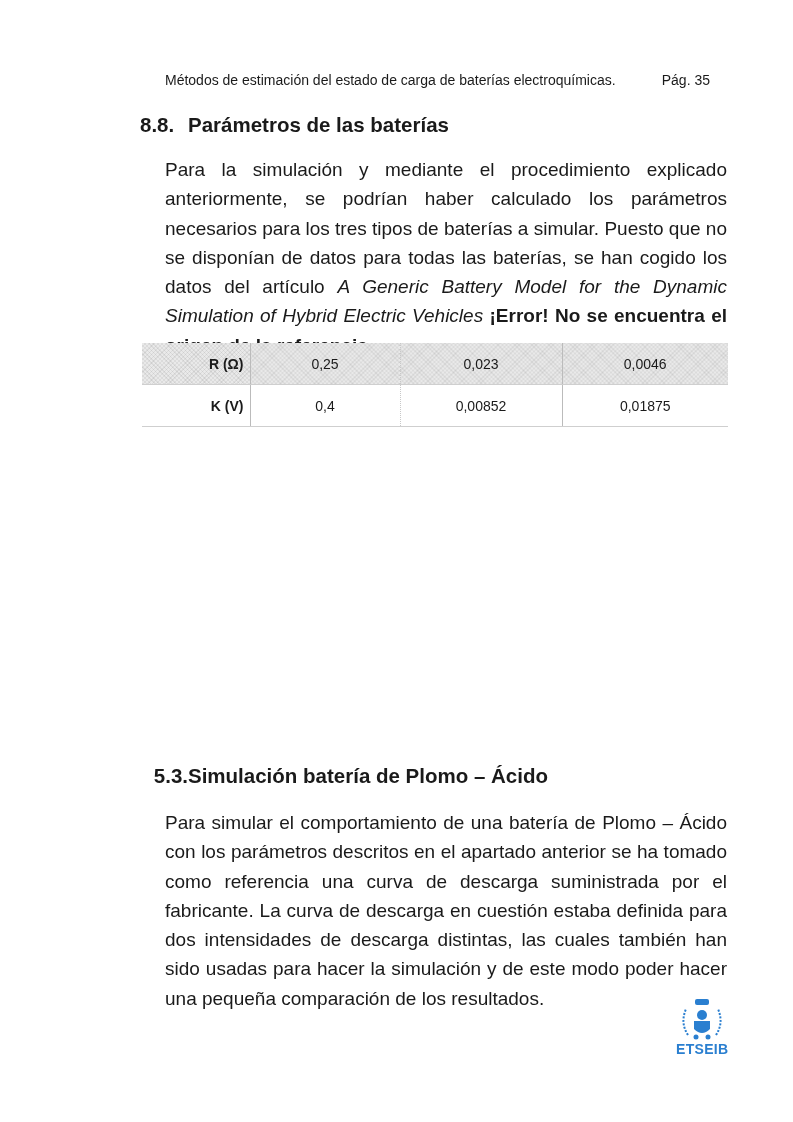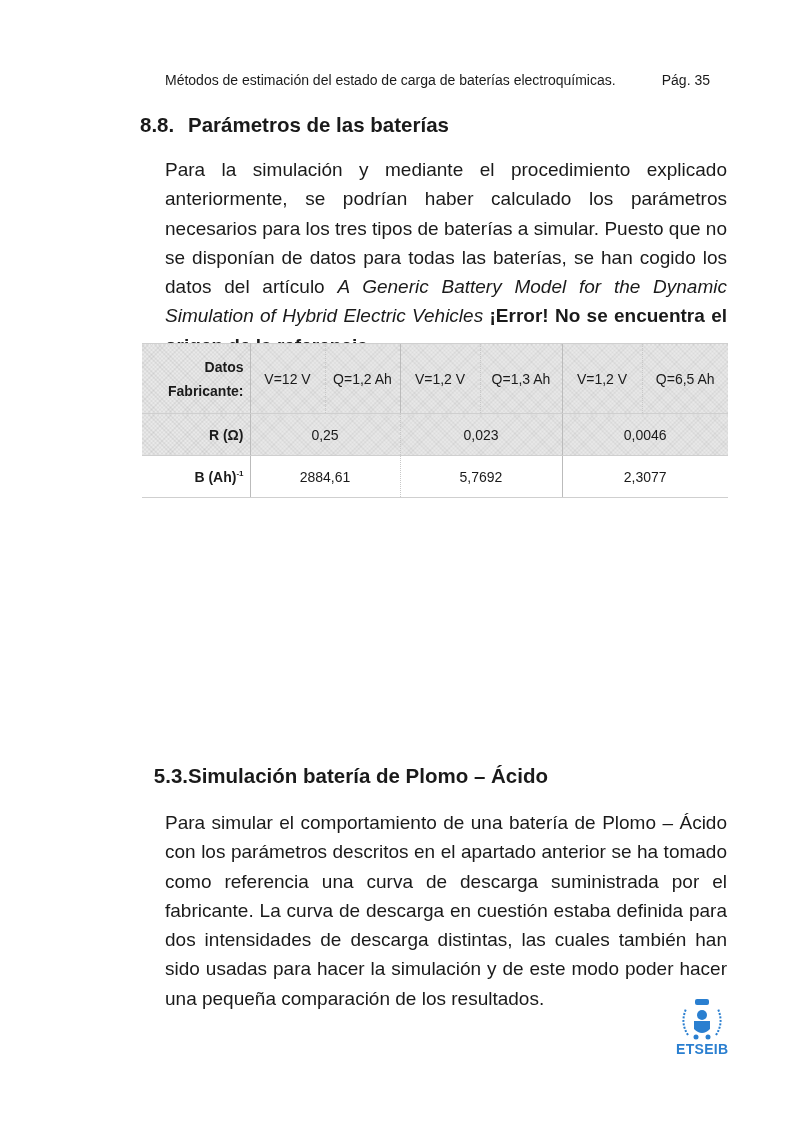--- a/index.html
+++ b/index.html
@@ -47,42 +47,31 @@
   <colgroup>
     <col style="width:108px">
       <col style="width:75px">
       <col style="width:75px">
       <col style="width:80px">
       <col style="width:82px">
       <col style="width:80px">
       <col style="width:86px">
   </colgroup>
   <tbody>
-  <tr class="fab shade">
-    <td class="lab">
-          <div class="lab2"><span>Datos</span><br><span>Fabricante:</span></div>
-        </td>
-    <td>V=12 V</td>
-    <td class="dl">Q=1,2 Ah</td>
-    <td class="bl">V=1,2 V</td>
-    <td class="dl">Q=1,3 Ah</td>
-    <td class="bl">V=1,2 V</td>
-    <td class="dl">Q=6,5 Ah</td>
-  </tr>
   <tr class="row shade">
     <td class="lab">R (Ω)</td>
     <td colspan="2">0,25</td>
     <td colspan="2" class="dl">0,023</td>
     <td colspan="2" class="bl">0,0046</td>
   </tr>
   <tr class="row">
-    <td class="lab"><span>B (Ah)</span><sup>-1</sup></td>
-    <td colspan="2">2884,61</td>
-    <td colspan="2" class="dl">5,7692</td>
-    <td colspan="2" class="bl">2,3077</td>
+    <td class="lab">K (V)</td>
+    <td colspan="2">0,4</td>
+    <td colspan="2" class="dl">0,00852</td>
+    <td colspan="2" class="bl">0,01875</td>
   </tr>
 </tbody>
   </table>
 
 <h2 class="h2" style="top:764px;text-align:right;">
   <span class="num">5.3.</span><span>Simulación batería de Plomo – Ácido</span>
 </h2>
 
 <p class="para" style="top:808px;">Para simular el comportamiento de una batería de Plomo – Ácido con los parámetros descritos en el apartado anterior se ha tomado como referencia una curva de descarga suministrada por el fabricante. La curva de descarga en cuestión estaba definida para dos intensidades de descarga distintas, las cuales también han sido usadas para hacer la simulación y de este modo poder hacer una pequeña comparación de los resultados.</p>
 

